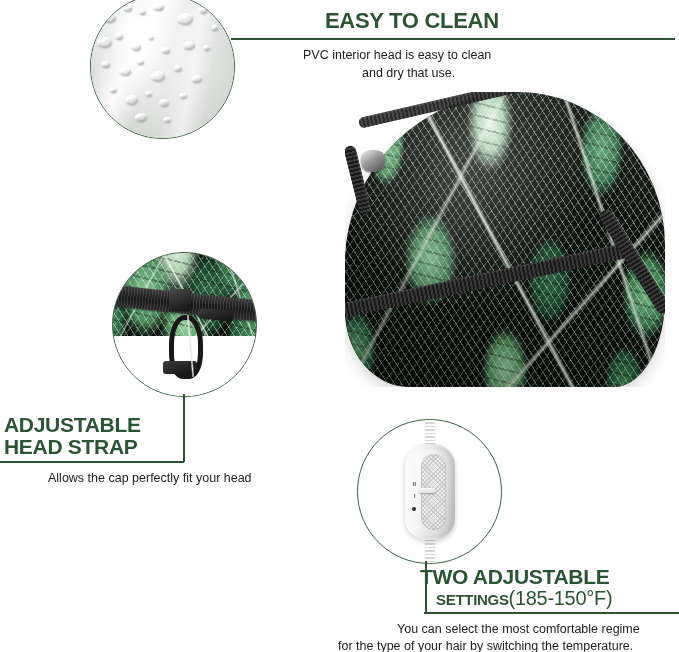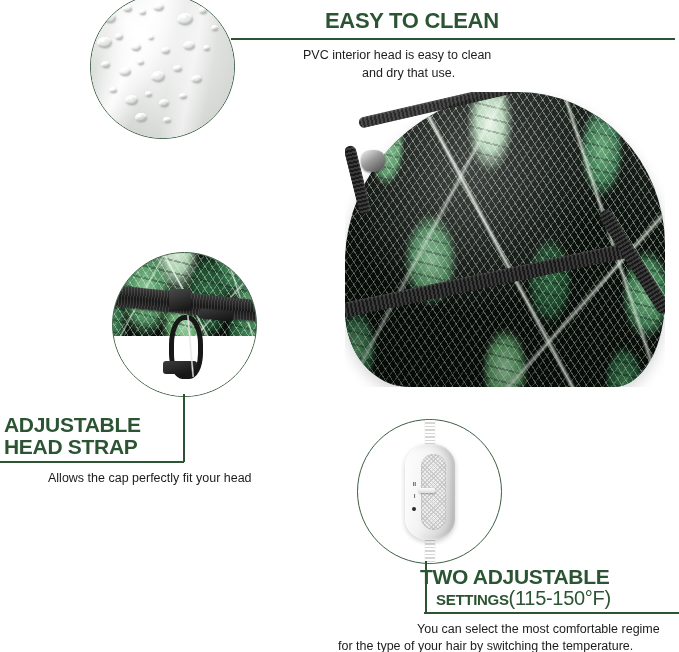--- a/index.html
+++ b/index.html
@@ -320,19 +320,19 @@
       <div class="ctrl-mark" style="left:9px;top:50px;">I</div>
       <div class="ctrl-dot" style="left:7px;top:63px;"></div>
     </div>
   </div>
 
   <div class="vline" style="left:425px;top:561px;height:52px;"></div>
   <div class="rule" style="left:424px;top:612px;width:255px;"></div>
 
   <div class="feature-title" style="left:420px;top:566px;font-size:21px;">TWO ADJUSTABLE</div>
   <div style="position:absolute;left:436px;top:588px;white-space:nowrap;">
-    <span class="feature-title" style="position:static;font-size:15px;">SETTINGS</span><span class="feature-title" style="position:static;font-size:20px;font-weight:normal;">(115-150°F)</span>
-  </div>
-
-  <div class="feature-body" style="left:397px;top:621px;margin-left:20px;">You can select the most comfortable regime</div>
+    <span class="feature-title" style="position:static;font-size:15px;">SETTINGS</span><span class="feature-title" style="position:static;font-size:20px;font-weight:normal;">(185-150°F)</span>
+  </div>
+
+  <div class="feature-body" style="left:397px;top:621px;">You can select the most comfortable regime</div>
   <div class="feature-body" style="left:338px;top:638px;">for the type of your hair by switching the temperature.</div>
 
 </div>
 
 </body></html>

